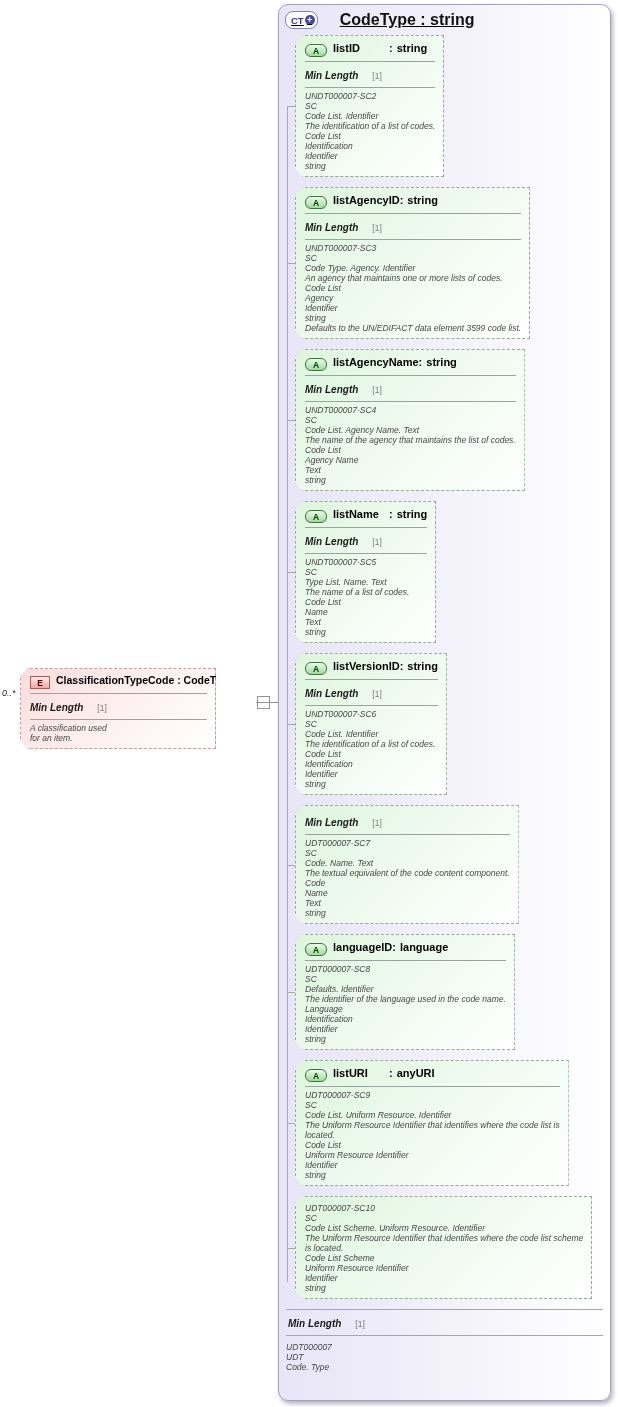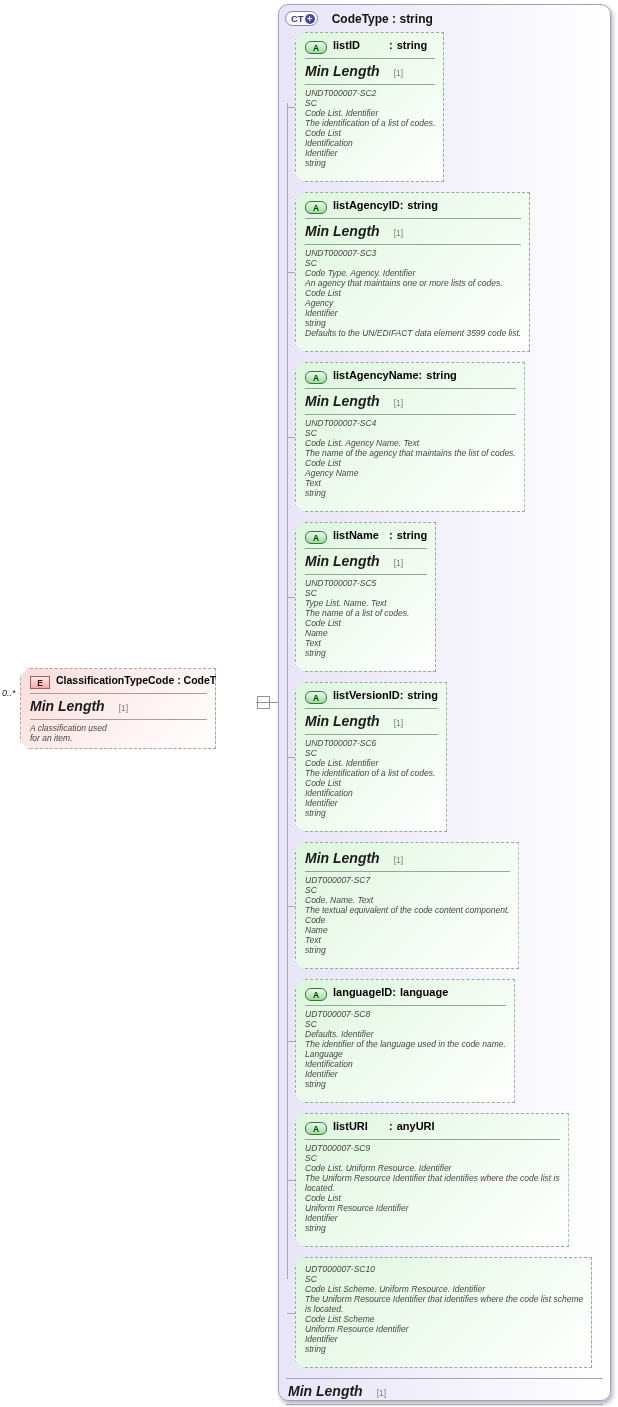--- a/index.html
+++ b/index.html
@@ -10,22 +10,22 @@
   }
 
   
   .ct-box {
     position:absolute; left:278px; top:4px; width:333px; height:1397px;
     border:1px solid #a2a2b4; border-radius:10px;
     background:linear-gradient(90deg,#e7e5f7 0%,#efedf9 35%,#ffffff 100%);
     box-shadow:2px 3px 4px rgba(110,110,135,0.5);
     padding-top:4px;
   }
-  .ct-title-row { display:flex; align-items:center; gap:14px; margin:2px 0 4px 6px; }
-  .ct-title { font-size:12px; font-weight:bold; color:#111; }
+  .ct-title-row { display:flex; gap:22px; margin:2px 0 4px 6px;text-decoration:underline; }
+  .ct-title { font-size:16px; font-weight:bold; color:#111; }
   .icon-ct {
     display:inline-flex; align-items:center; gap:1px;
     border:1px solid #8585ac; border-radius:8px; background:#fcfbff;
     padding:1px 2px 1px 5px; font-size:9.5px; font-weight:bold; color:#3a3a7c;
     line-height:11px;
   }
   .plus-circle {
     display:inline-block; width:10px; height:10px; border-radius:50%;
     background:#4a4a9c; color:#fff; font-size:9px; line-height:10px;
     font-weight:bold; text-align:center;
@@ -37,38 +37,38 @@
   .attr-row { position:relative; width:max-content; margin-bottom:10px; }
   .attr-row::before {
     content:""; position:absolute; left:-8px; top:50%; width:8px; height:0;
     border-top:1px solid #a3aba3;
   }
   .attr-box {
     position:relative;
     border:1px dashed #98a89a;
     background:linear-gradient(135deg,#ddf6dd 0%,#eefaee 45%,#ffffff 100%);
     clip-path:polygon(8px 0, 100% 0, 100% 100%, 8px 100%, 0 calc(100% - 8px), 0 8px);
-    padding:3px 8px 13px 9px;
+    padding:3px 8px 5px 9px;
   }
   .attr-title {
     font-size:11px; font-weight:bold; color:#000; white-space:nowrap;
     padding:2px 0 4px; border-bottom:1px solid #9aa49c; line-height:14px;
   }
   .icon-a {
     display:inline-block; width:22px; height:13px; border:1px solid #3f7040;
     border-radius:6px; background:linear-gradient(#eafcea,#9edc9e);
     color:#053805; font-size:8.5px; font-weight:bold; line-height:12px;
     text-align:center; margin-right:6px; vertical-align:-2px;
   }
   .attr-name { display:inline-block; min-width:56px; }
   .attr-colon { margin:0 4px 0 0; }
   .facet-row {
     border-bottom:1px solid #9aa49c; padding:3px 0 4px; white-space:nowrap;
   }
-  .facet-name { font-style:italic; font-weight:bold; font-size:14px; color:#1a1a1a; }
+  .facet-name { font-style:italic; font-weight:bold; font-size:10px; color:#1a1a1a; }
   .facet-card { font-size:8.5px; color:#7a7a7a; margin-left:14px; }
   .doc { padding-top:3px; }
   .doc-line {
     font-style:italic; font-size:8.5px; line-height:10px; color:#474747;
     white-space:pre;
   }
 
   
   .ct-bottom { margin-top:9px; }
   .ct-facet {

